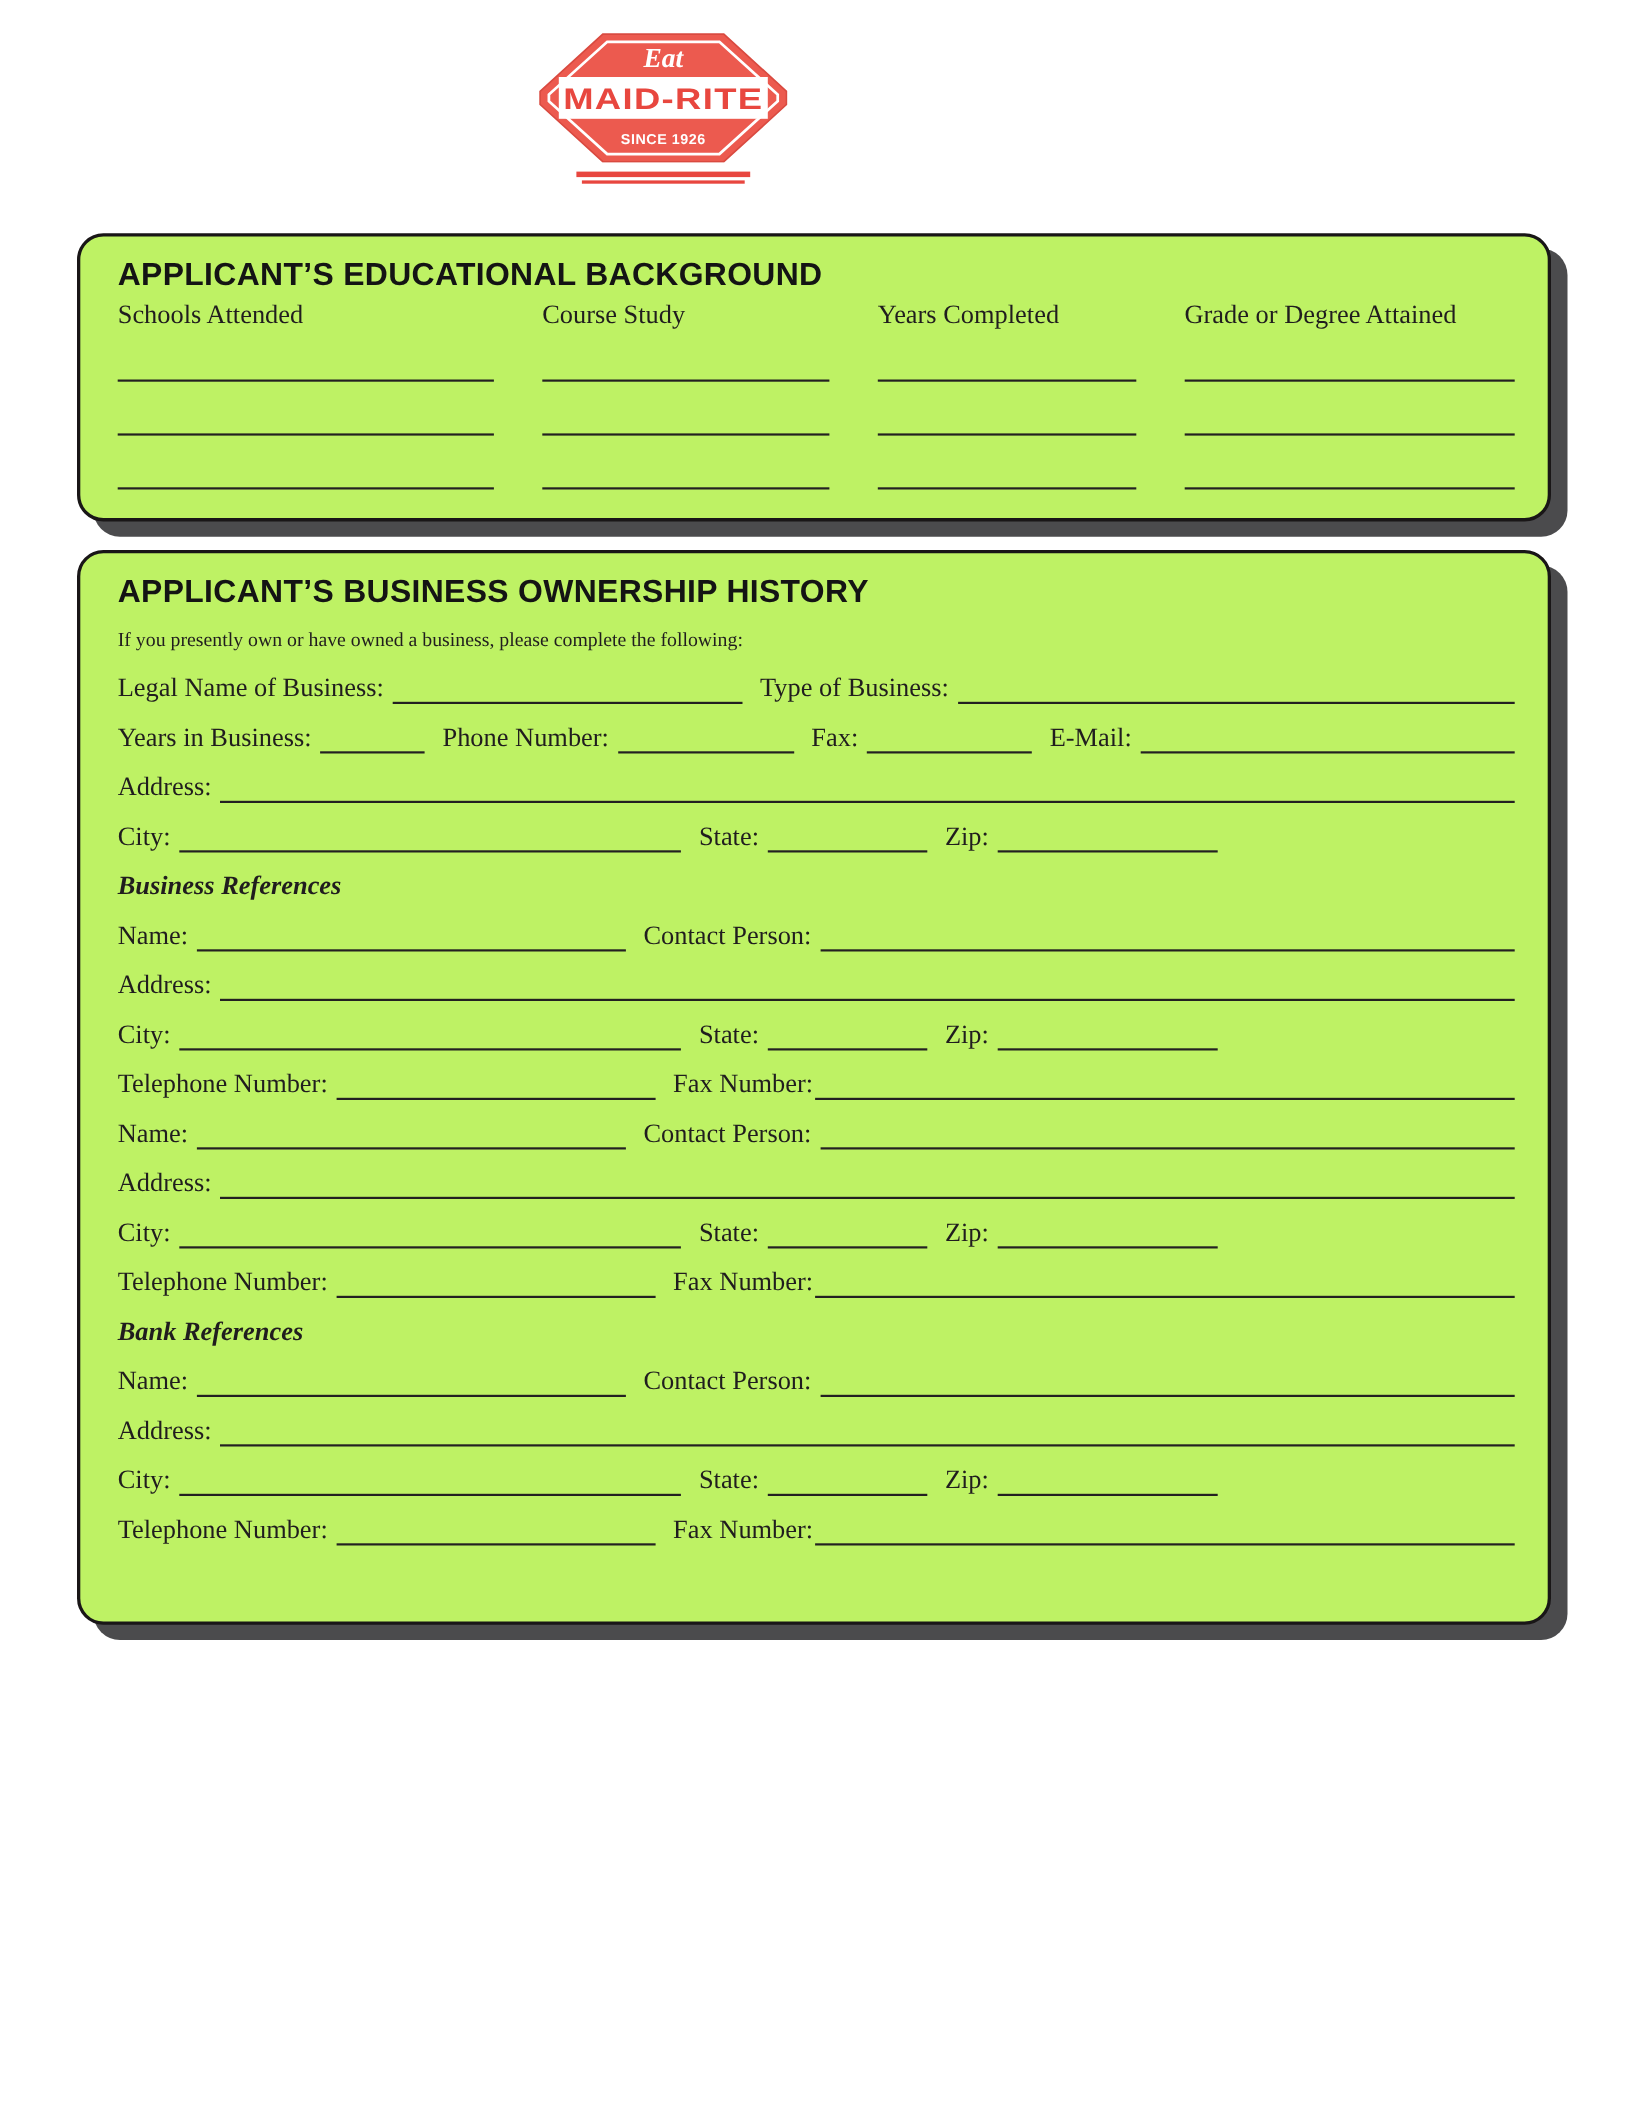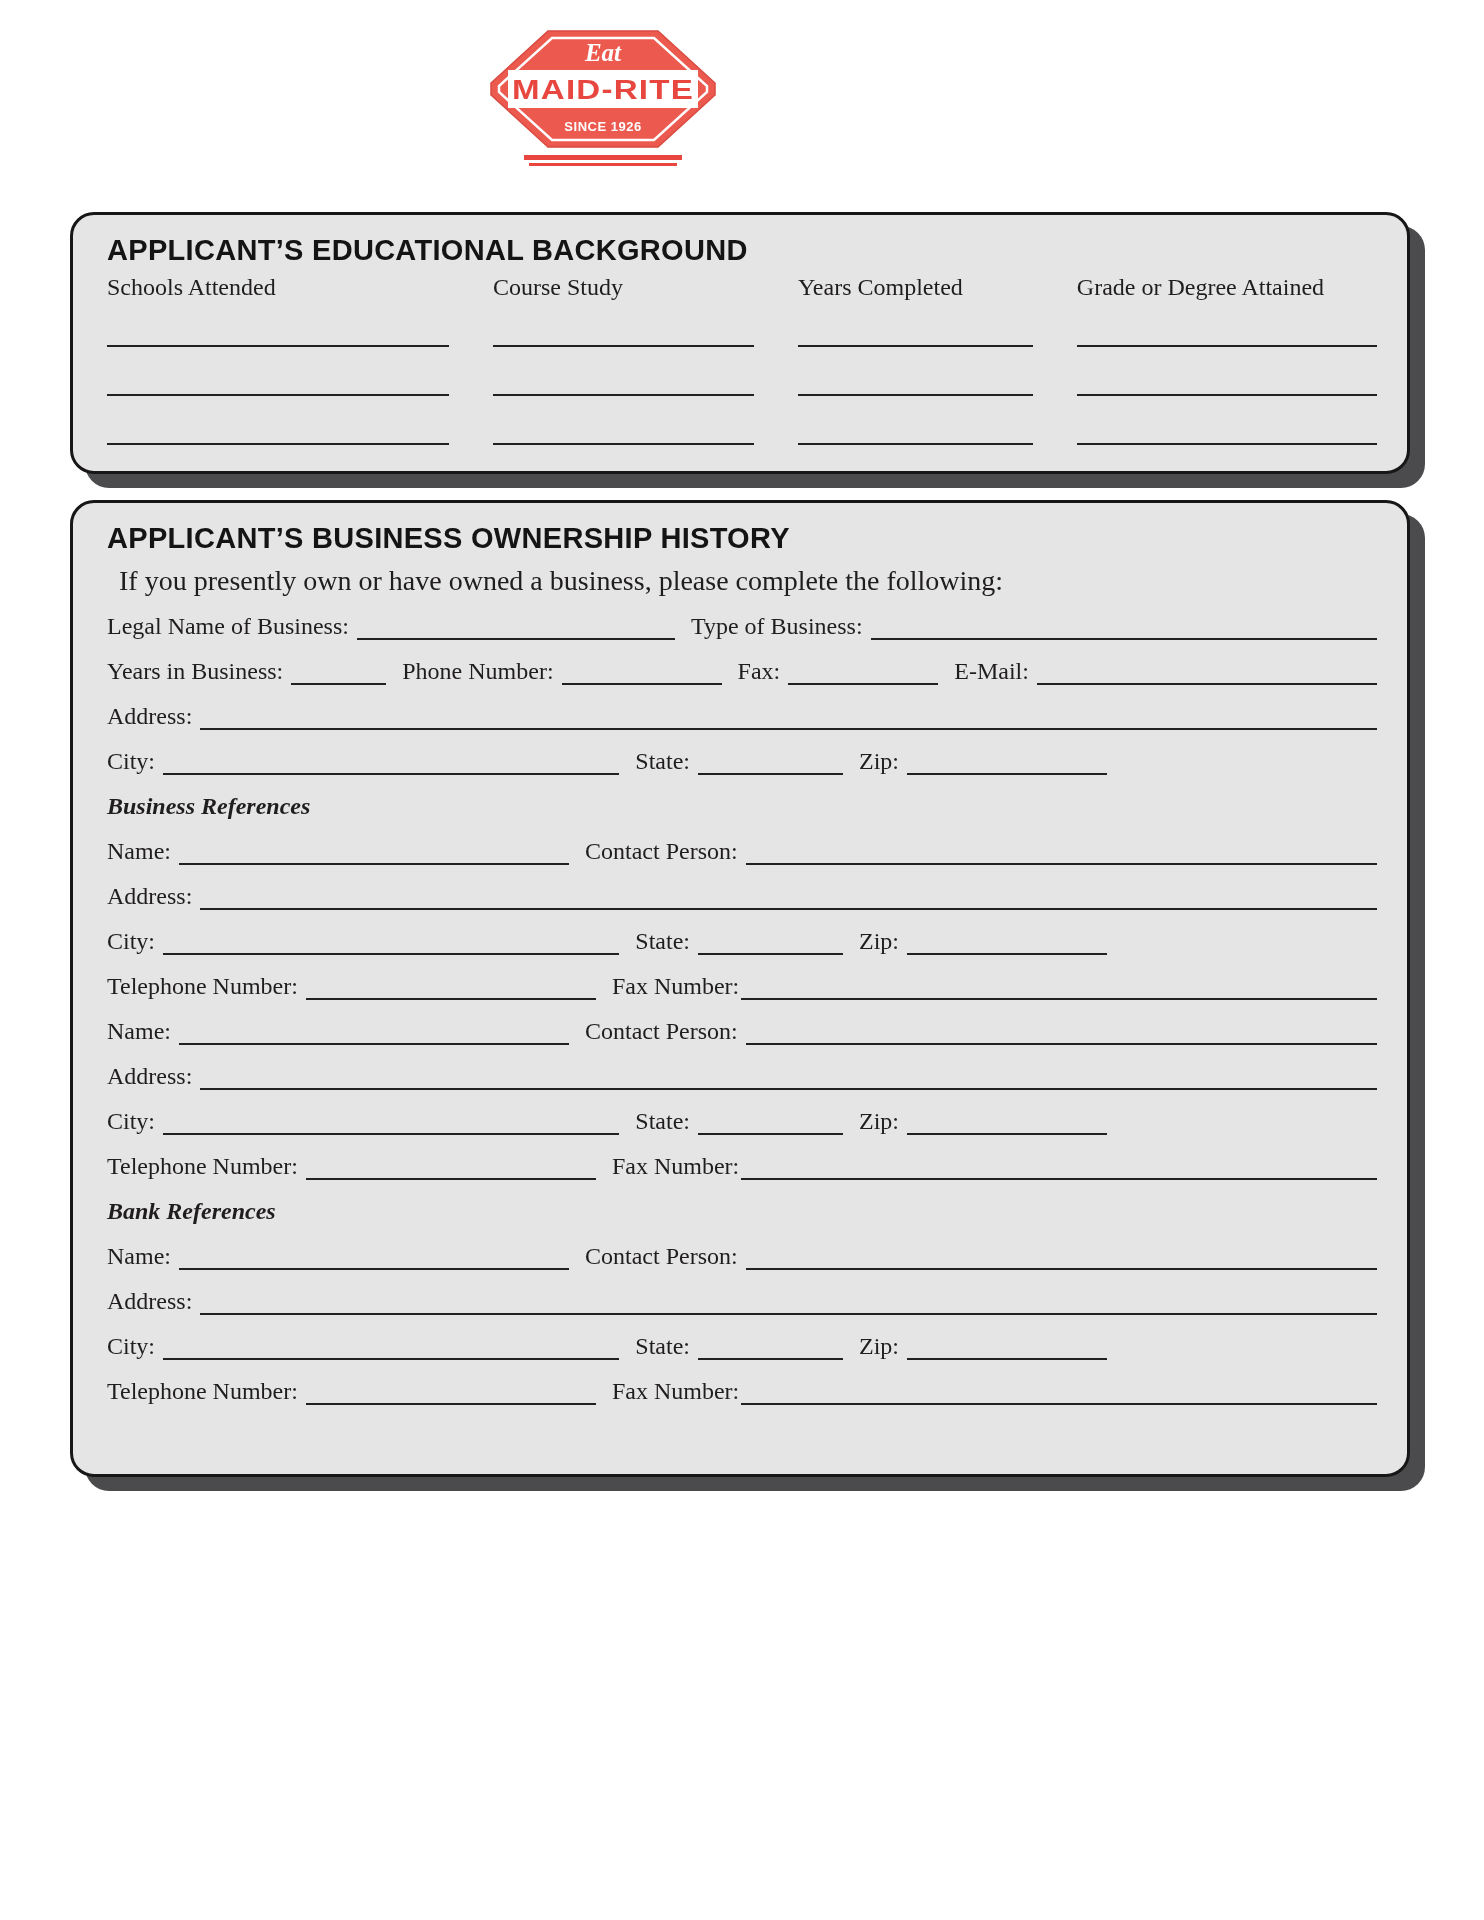--- a/index.html
+++ b/index.html
@@ -16,21 +16,21 @@
     font-family:"Liberation Serif", serif; font-weight:bold; font-style:italic;
     font-size:47px; color:#2e2e78; letter-spacing:1px;
   }
   .reg { font-family:"Liberation Sans", sans-serif; font-size:12px; color:#2e2e78; vertical-align:super; }
   .dl { margin:0 auto; background:#e8463f; }
   .dl1 { width:158px; height:5px; margin-top:3px; }
   .dl2 { width:148px; height:3px; margin-top:3px; }
 
   
   .panel {
-    position:absolute; left:70px; width:1340px; background:#e5e5e5;
+    position:absolute; left:70px; width:1340px; background:#bef264;
     border:3px solid #191617; border-radius:24px;
     box-shadow:15px 14px 0 #4b4b4d;
     padding:18px 30px 0 34px;
   }
   .panel-edu { top:212px; height:262px; }
   .panel-biz { top:500px; height:977px; }
   .ptitle {
     font-family:"Liberation Sans", sans-serif; font-weight:bold;
     font-size:29px; letter-spacing:0.3px; color:#141414; line-height:34px;
   }
@@ -38,21 +38,21 @@
   
   .egrid { display:grid; grid-template-columns:1.31fr 1fr 0.9fr 1.15fr; column-gap:44px; }
   .eheads { margin-top:6px; }
   .ehead { font-size:24px; line-height:28px; }
   .erow  { align-items:end; }
   .erow-1 { height:46px; }
   .erow-n { height:49px; }
   .eln { border-bottom:2px solid #232021; height:100%; }
 
   
-  .intro { font-size:28px; line-height:28px; margin-top:12px;margin-left:12px; }
+  .intro { font-size:18px; line-height:28px; margin-top:12px; }
   .frow { display:flex; align-items:flex-end; margin-top:17px; font-size:24px; line-height:28px; }
   .sec-head { margin-top:17px; font-size:24px; line-height:28px; font-weight:bold; font-style:italic; }
   .lbl { white-space:nowrap; }
   .ml { margin-left:16px; }
   .ln { border-bottom:2px solid #232021; height:6px; margin-left:8px; display:block; }
   .tight { margin-left:2px; }
   .grow { flex:1 1 auto; }
   .w95  { width:95px; }  .w145 { width:145px; } .w150 { width:150px; }
   .w160 { width:160px; } .w200 { width:200px; } .w290 { width:290px; }
   .w318 { width:318px; } .w390 { width:390px; }

